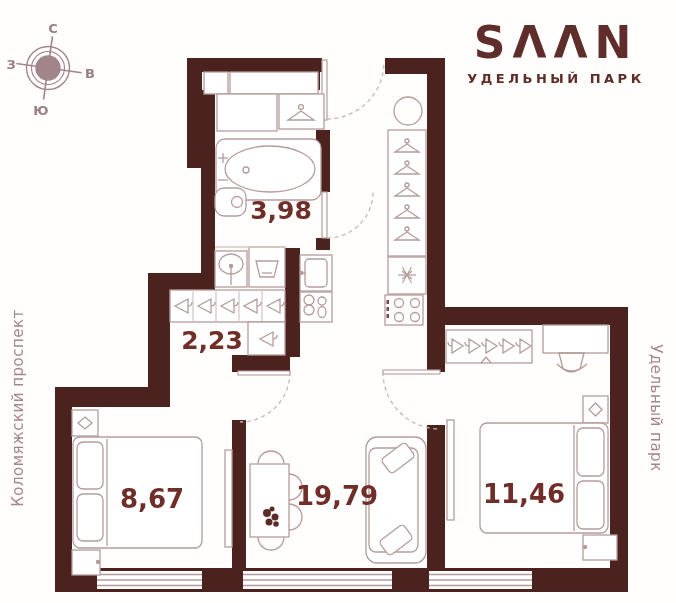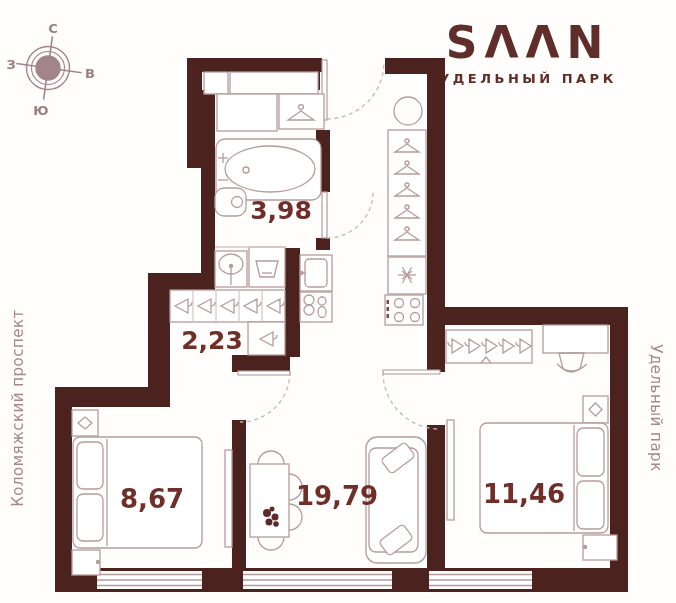--- a/index.html
+++ b/index.html
@@ -1,20 +1,20 @@
 <!DOCTYPE html>
 <html><head>
 <meta charset="utf-8">
 <style>
   html,body { margin:0; padding:0; background:#ffffff; }
   .canvas {
     position:relative; width:676px; height:603px; overflow:hidden;
     background:#fffefd; font-family:"DejaVu Sans", sans-serif;
   }
-  .logo { position:absolute; top:20px; left:412px; width:232px; text-align:center; color:#5f2d2a; }
+  .logo { position:absolute; top:20px; left:440px; width:232px; text-align:center; color:#5f2d2a; }
   .logo-title { font-size:44px; font-weight:600; letter-spacing:7px; line-height:1.05; white-space:nowrap; }
   .logo-subtitle { margin-top:5px; font-size:13px; font-weight:700; letter-spacing:3.5px; white-space:nowrap; }
   .street { position:absolute; color:#a5878b; font-size:15px; letter-spacing:0.5px; white-space:nowrap; }
   .street-left  { left:18px;  top:408px; transform:translate(-50%,-50%) rotate(-90deg); }
   .street-right { left:656px; top:408px; transform:translate(-50%,-50%) rotate(90deg); }
   svg text.area { font-family:"DejaVu Sans", sans-serif; font-weight:700; fill:#702e29; }
   svg text.compass-letter { font-family:"DejaVu Sans", sans-serif; font-weight:700; font-size:13px; fill:#9b7e82; }
 </style>
 </head>
 <body>

